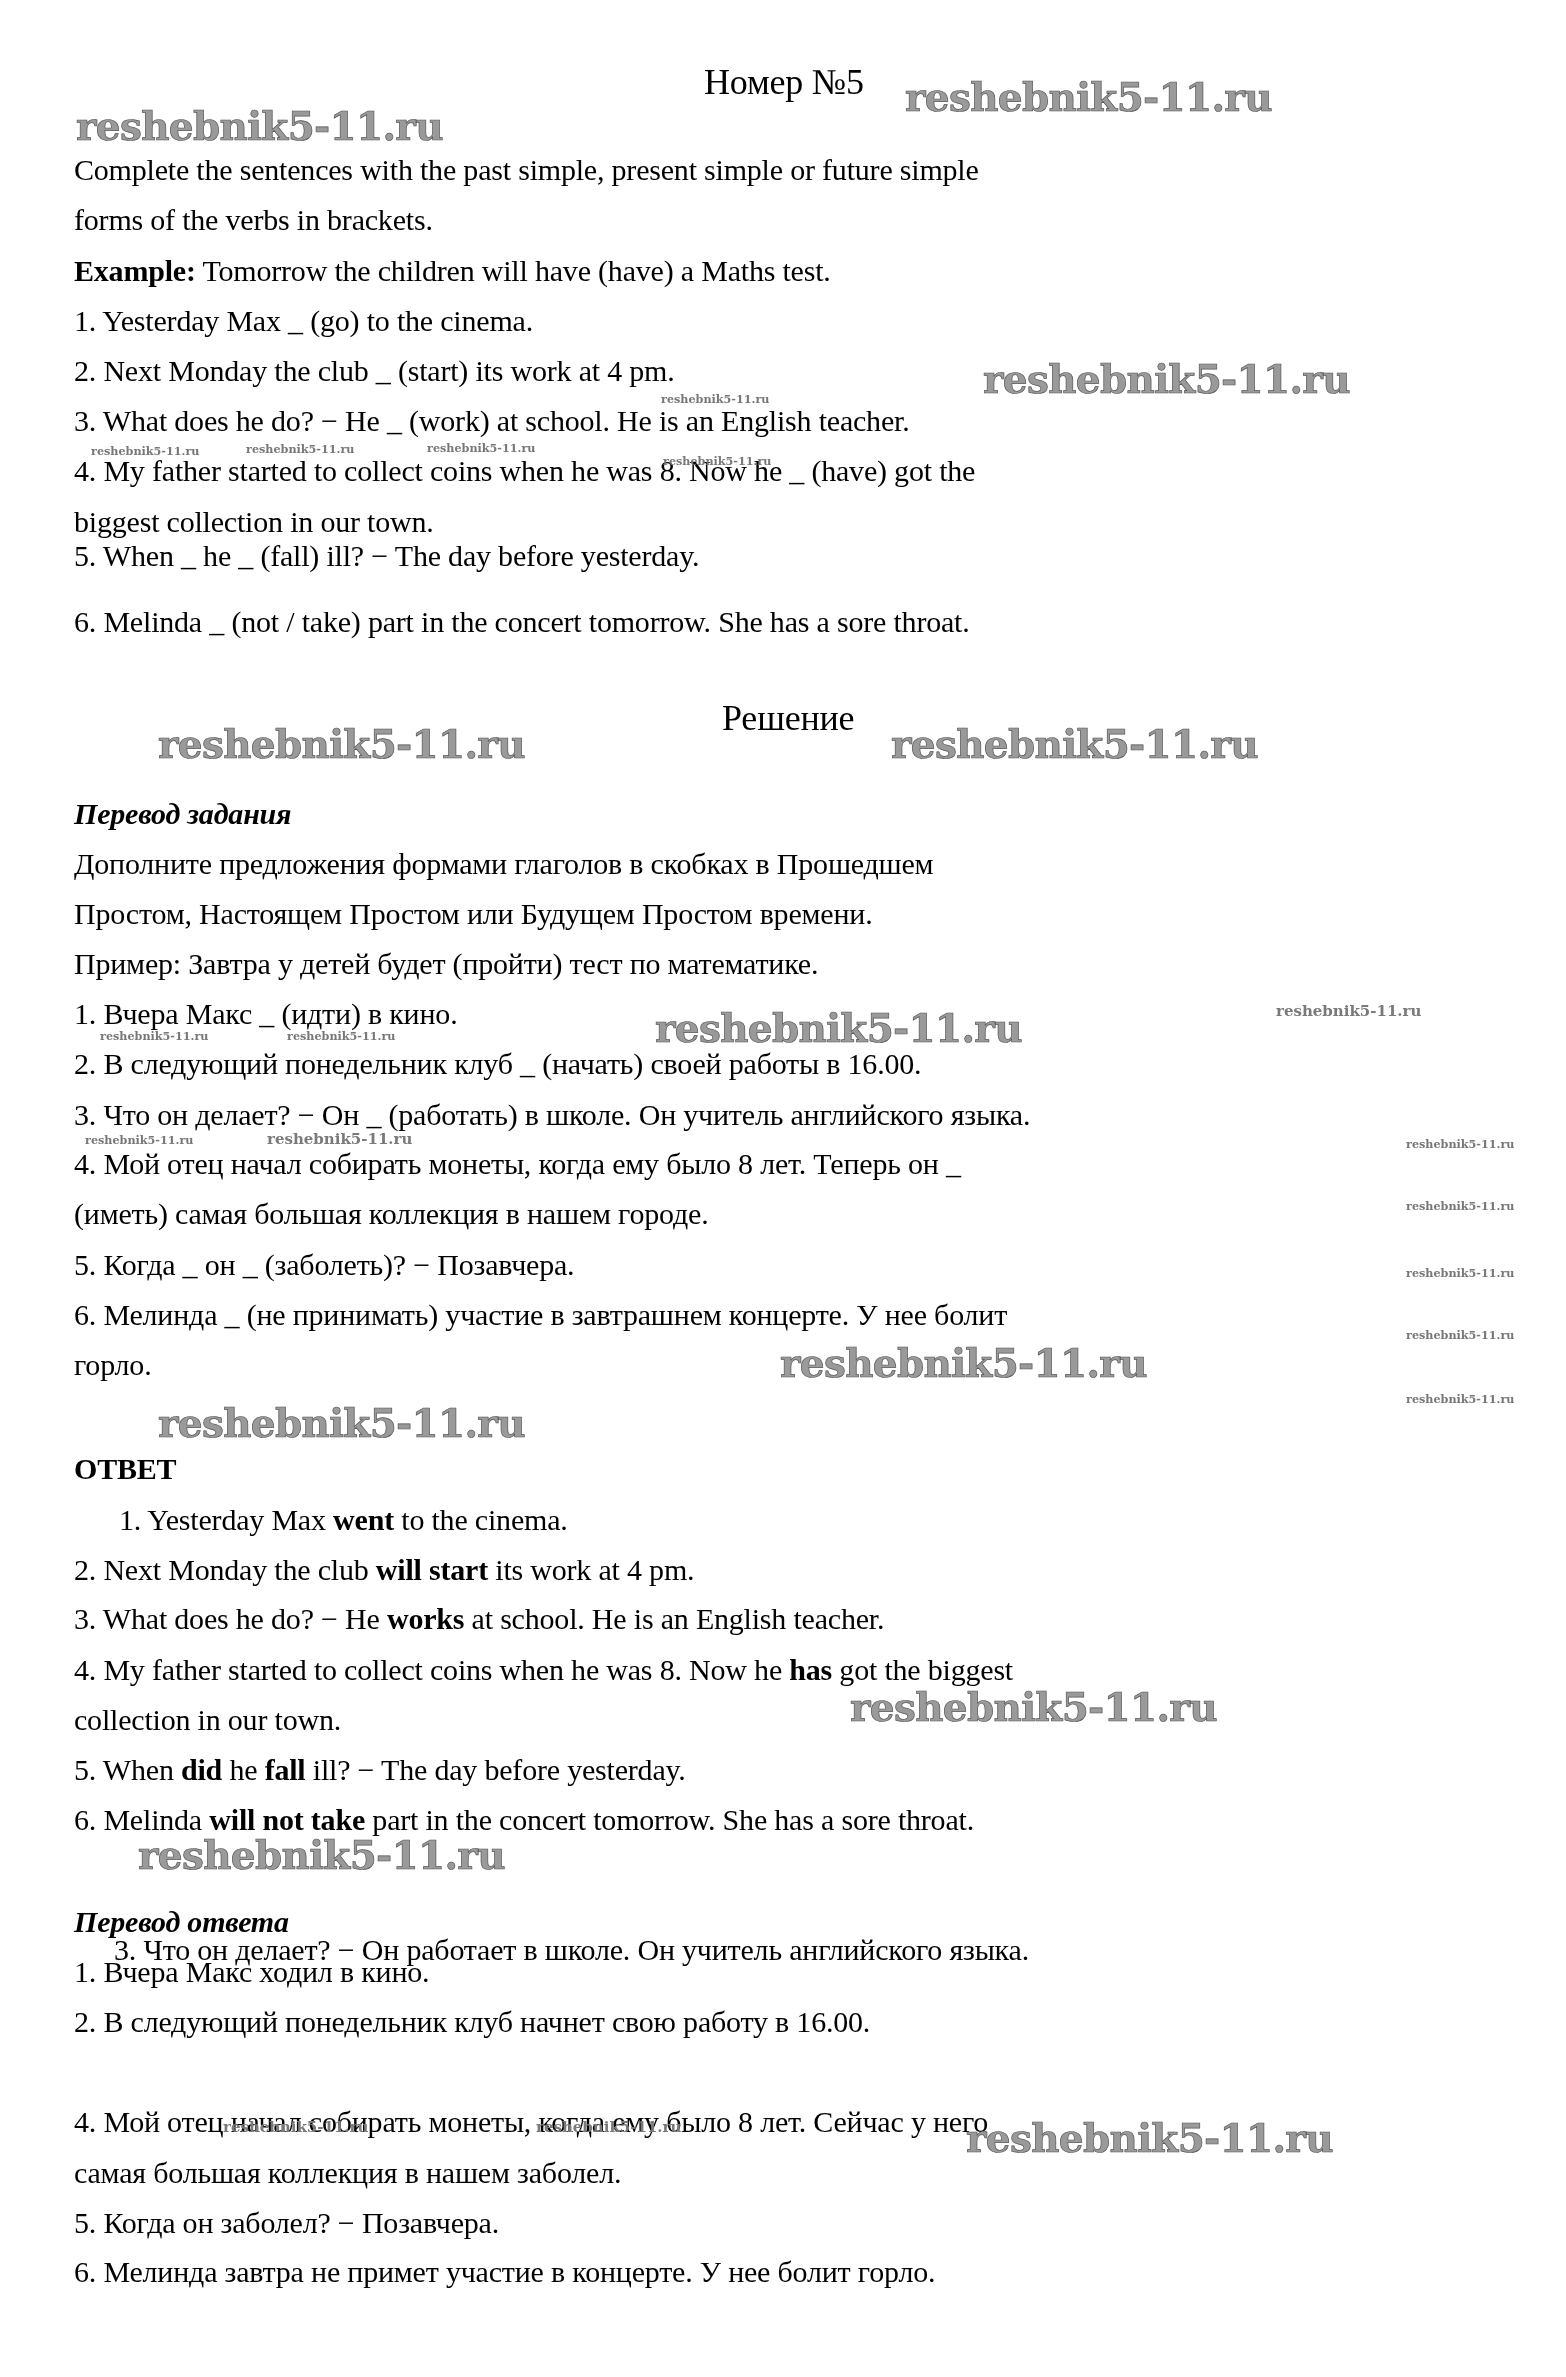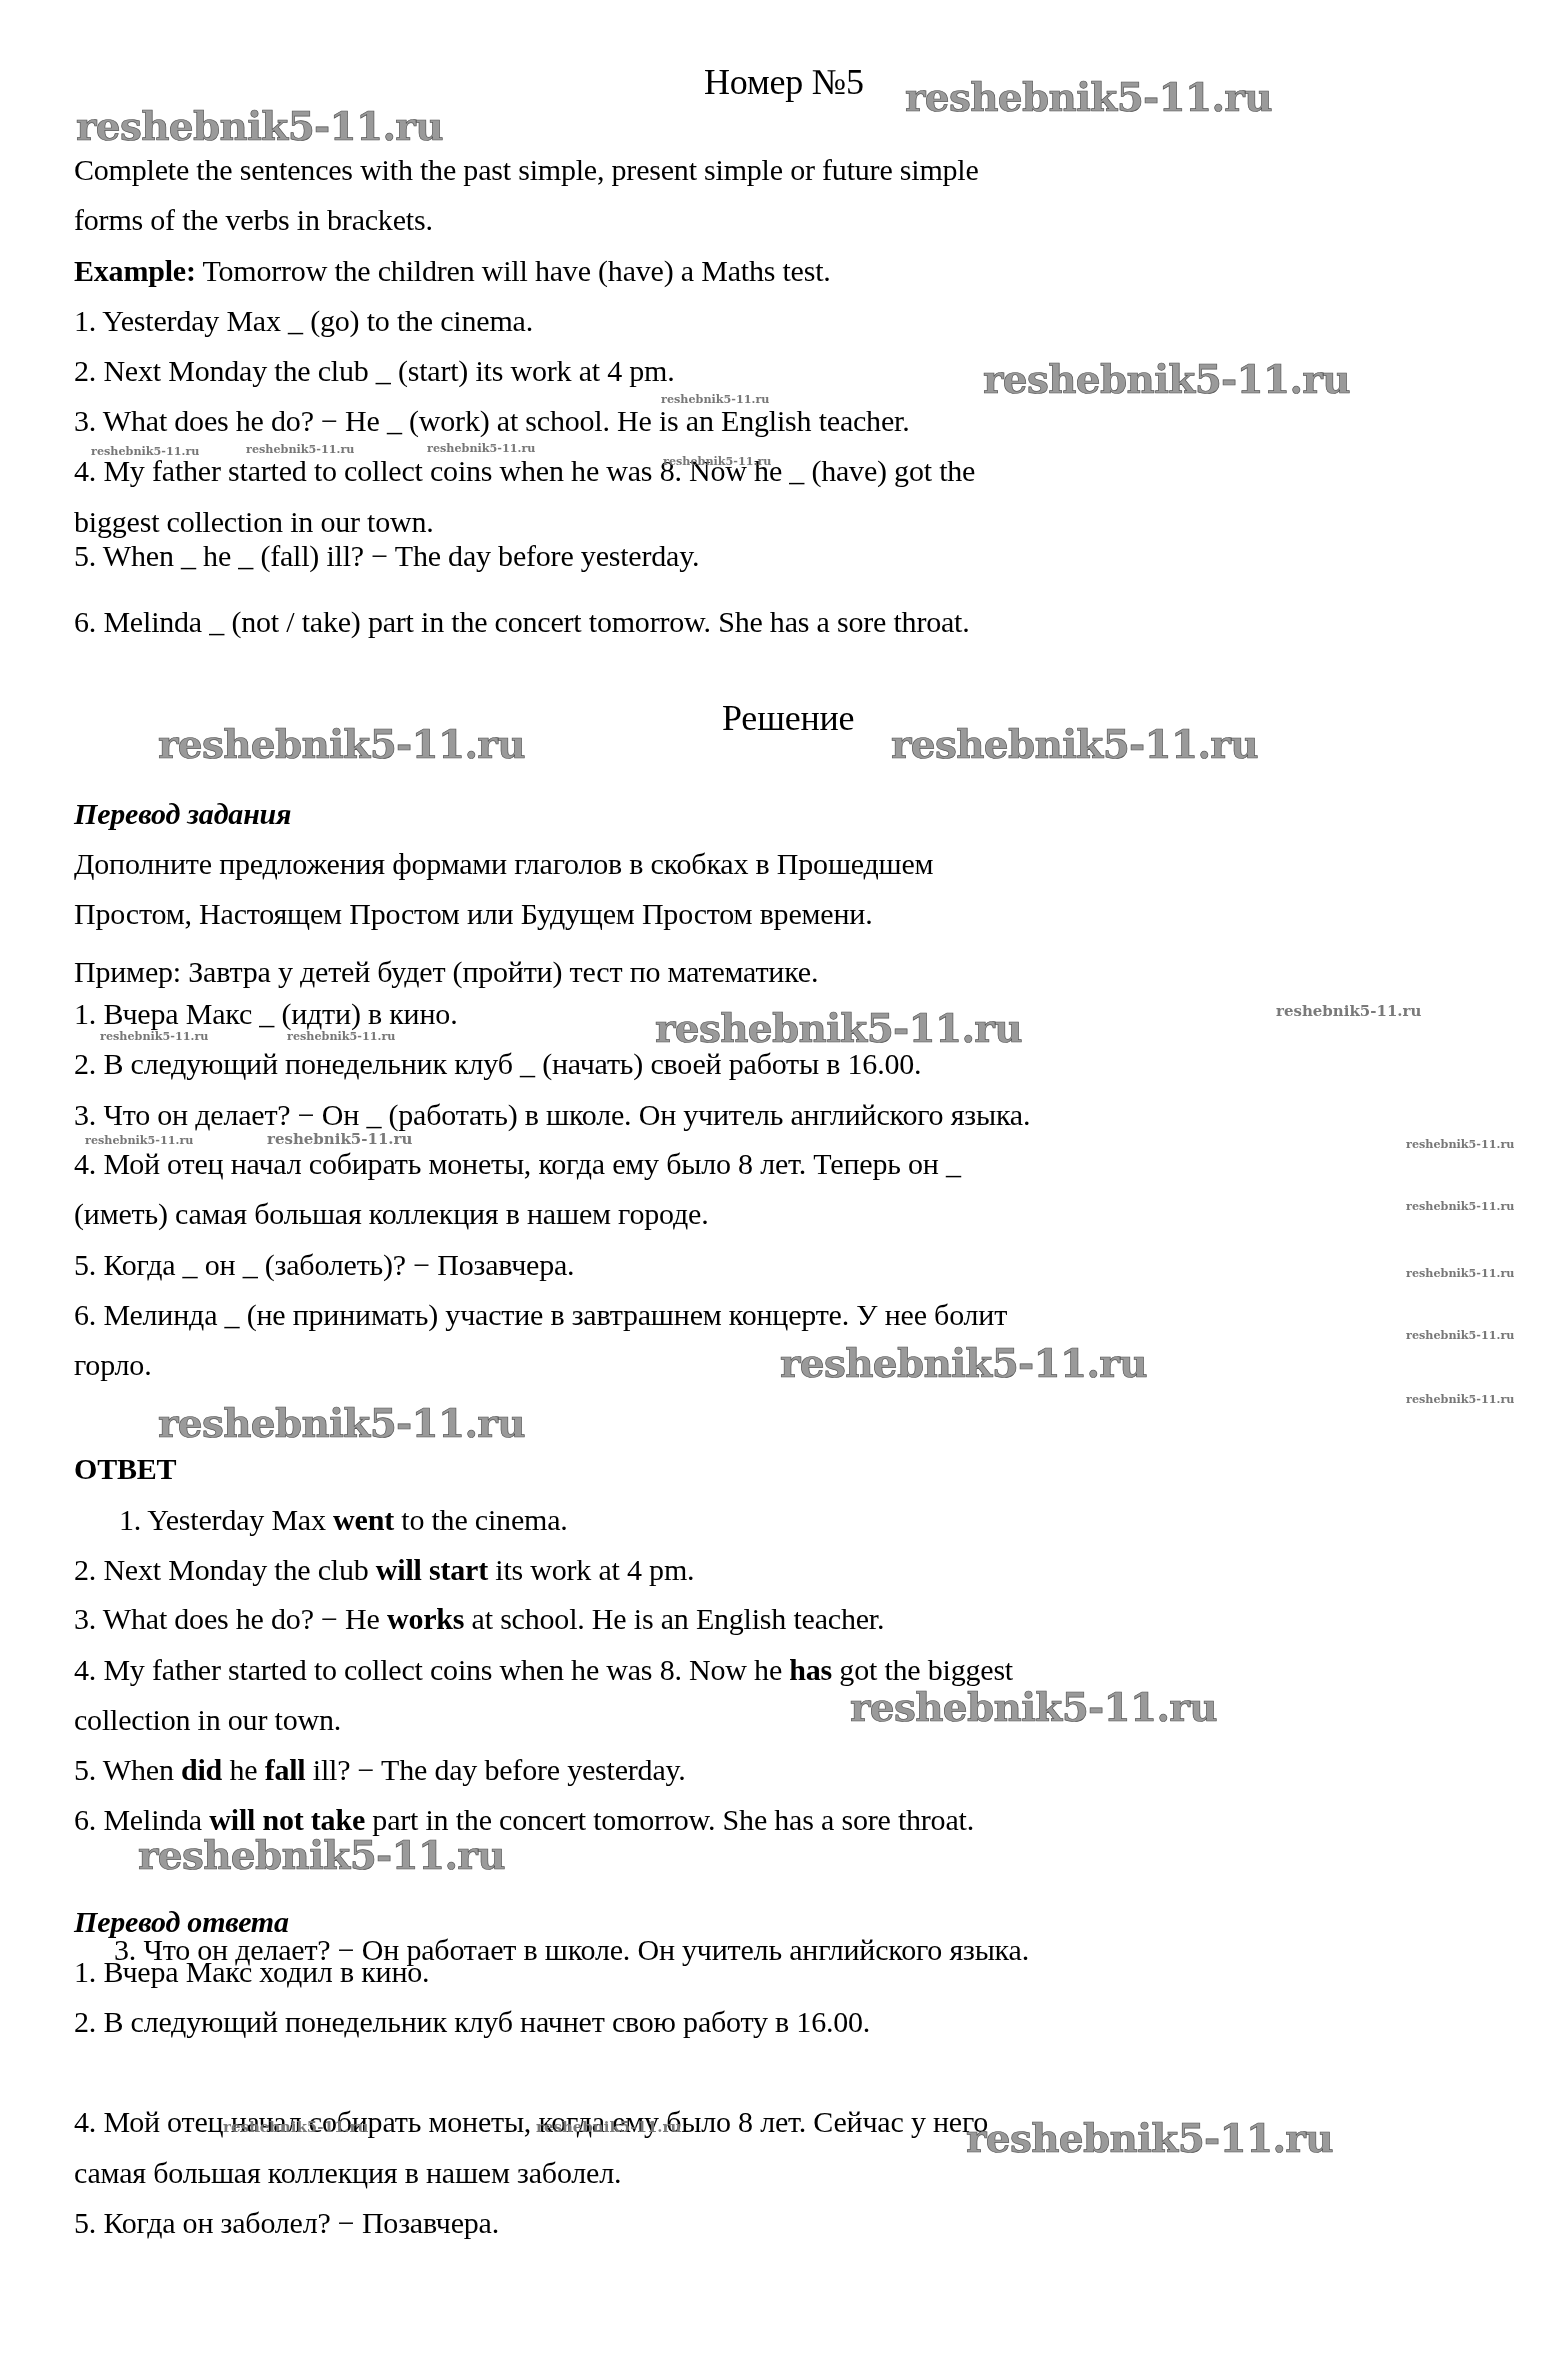--- a/index.html
+++ b/index.html
@@ -54,21 +54,21 @@
   <div class="line" style="top:448px;">4. My father started to collect coins when he was 8. Now he _ (have) got the</div>
   <div class="line" style="top:499px;">biggest collection in our town.</div>
   <div class="line" style="top:533px;">5. When _ he _ (fall) ill? − The day before yesterday.</div>
   <div class="line" style="top:599px;">6. Melinda _ (not / take) part in the concert tomorrow. She has a sore throat.</div>
 
   <div class="line center-title" style="left:722px; top:696px;">Решение</div>
 
   <div class="line italic-bold" style="top:791px;">Перевод задания</div>
   <div class="line" style="top:841px;text-align:center;">Дополните предложения формами глаголов в скобках в Прошедшем</div>
   <div class="line" style="top:891px;">Простом, Настоящем Простом или Будущем Простом времени.</div>
-  <div class="line" style="top:941px;margin-top:8px;">Пример: Завтра у детей будет (пройти) тест по математике.</div>
+  <div class="line" style="top:941px;">Пример: Завтра у детей будет (пройти) тест по математике.</div>
   <div class="line" style="top:991px;">1. Вчера Макс _ (идти) в кино.</div>
   <div class="line" style="top:1041px;">2. В следующий понедельник клуб _ (начать) своей работы в 16.00.</div>
   <div class="line" style="top:1092px;">3. Что он делает? − Он _ (работать) в школе. Он учитель английского языка.</div>
   <div class="line" style="top:1141px;">4. Мой отец начал собирать монеты, когда ему было 8 лет. Теперь он _</div>
   <div class="line" style="top:1191px;">(иметь) самая большая коллекция в нашем городе.</div>
   <div class="line" style="top:1242px;">5. Когда _ он _ (заболеть)? − Позавчера.</div>
   <div class="line" style="top:1292px;">6. Мелинда _ (не принимать) участие в завтрашнем концерте. У нее болит</div>
   <div class="line" style="top:1342px;">горло.</div>
 
   <div class="line bold" style="top:1446px;">ОТВЕТ</div>
@@ -94,20 +94,21 @@
     <span>6. Melinda </span><span class="bold">will not take</span><span> part in the concert tomorrow. She has a sore throat.</span>
   </div>
 
   <div class="line italic-bold" style="top:1899px;">Перевод ответа</div>
   <div class="line" style="top:1949px;">1. Вчера Макс ходил в кино.</div>
   <div class="line" style="top:1999px;">2. В следующий понедельник клуб начнет свою работу в 16.00.</div>
   <div class="line" style="top:1927px;margin-left:40px;">3. Что он делает? − Он работает в школе. Он учитель английского языка.</div>
   <div class="line" style="top:2099px;">4. Мой отец начал собирать монеты, когда ему было 8 лет. Сейчас у него</div>
   <div class="line" style="top:2150px;">самая большая коллекция в нашем заболел.</div>
   <div class="line" style="top:2200px;">5. Когда он заболел? − Позавчера.</div>
+  <div class="line" style="top:2249px;">6. Мелинда завтра не примет участие в концерте. У нее болит горло.</div>
 
   <div class="wm big" style="left:905px; top:74px;">reshebnik5-11.ru</div>
   <div class="wm big" style="left:76px; top:103px;">reshebnik5-11.ru</div>
   <div class="wm big" style="left:983px; top:356px;">reshebnik5-11.ru</div>
   <div class="wm big" style="left:158px; top:721px;">reshebnik5-11.ru</div>
   <div class="wm big" style="left:891px; top:721px;">reshebnik5-11.ru</div>
   <div class="wm big" style="left:655px; top:1005px;">reshebnik5-11.ru</div>
   <div class="wm big" style="left:780px; top:1340px;">reshebnik5-11.ru</div>
   <div class="wm big" style="left:158px; top:1400px;">reshebnik5-11.ru</div>
   <div class="wm big" style="left:850px; top:1684px;">reshebnik5-11.ru</div>

